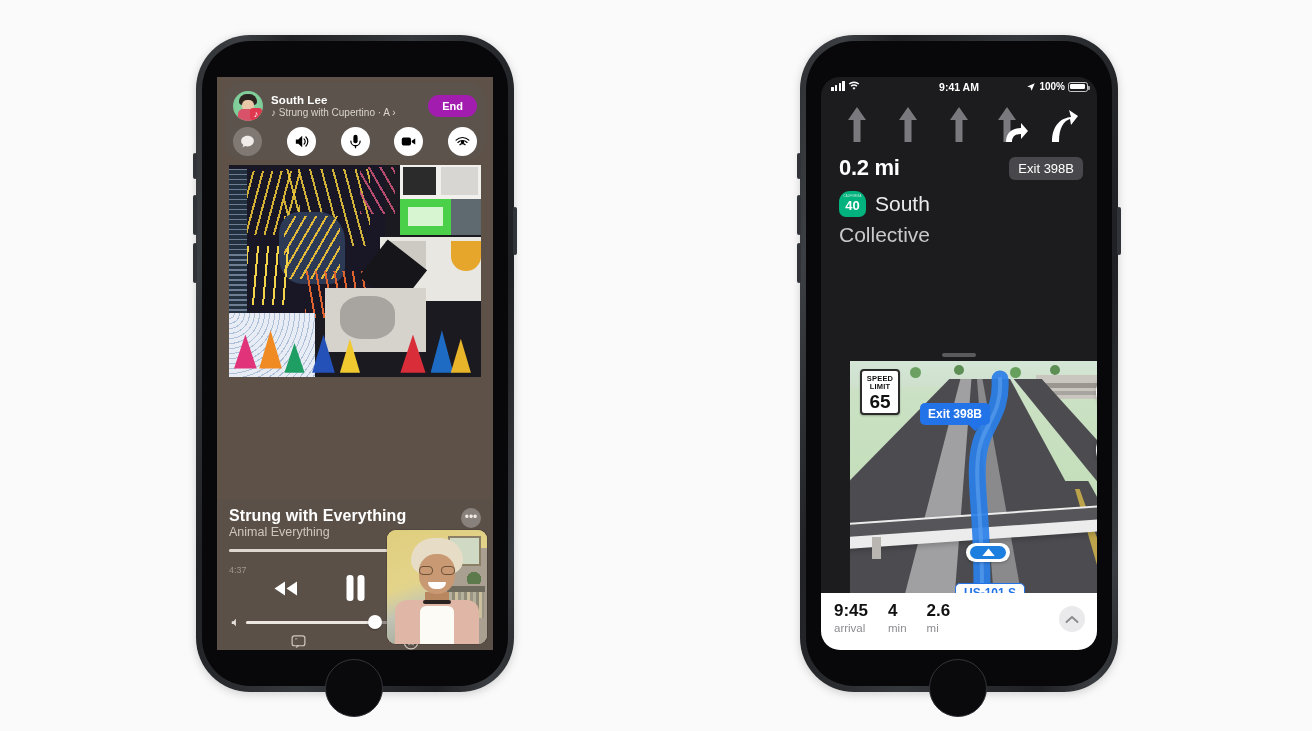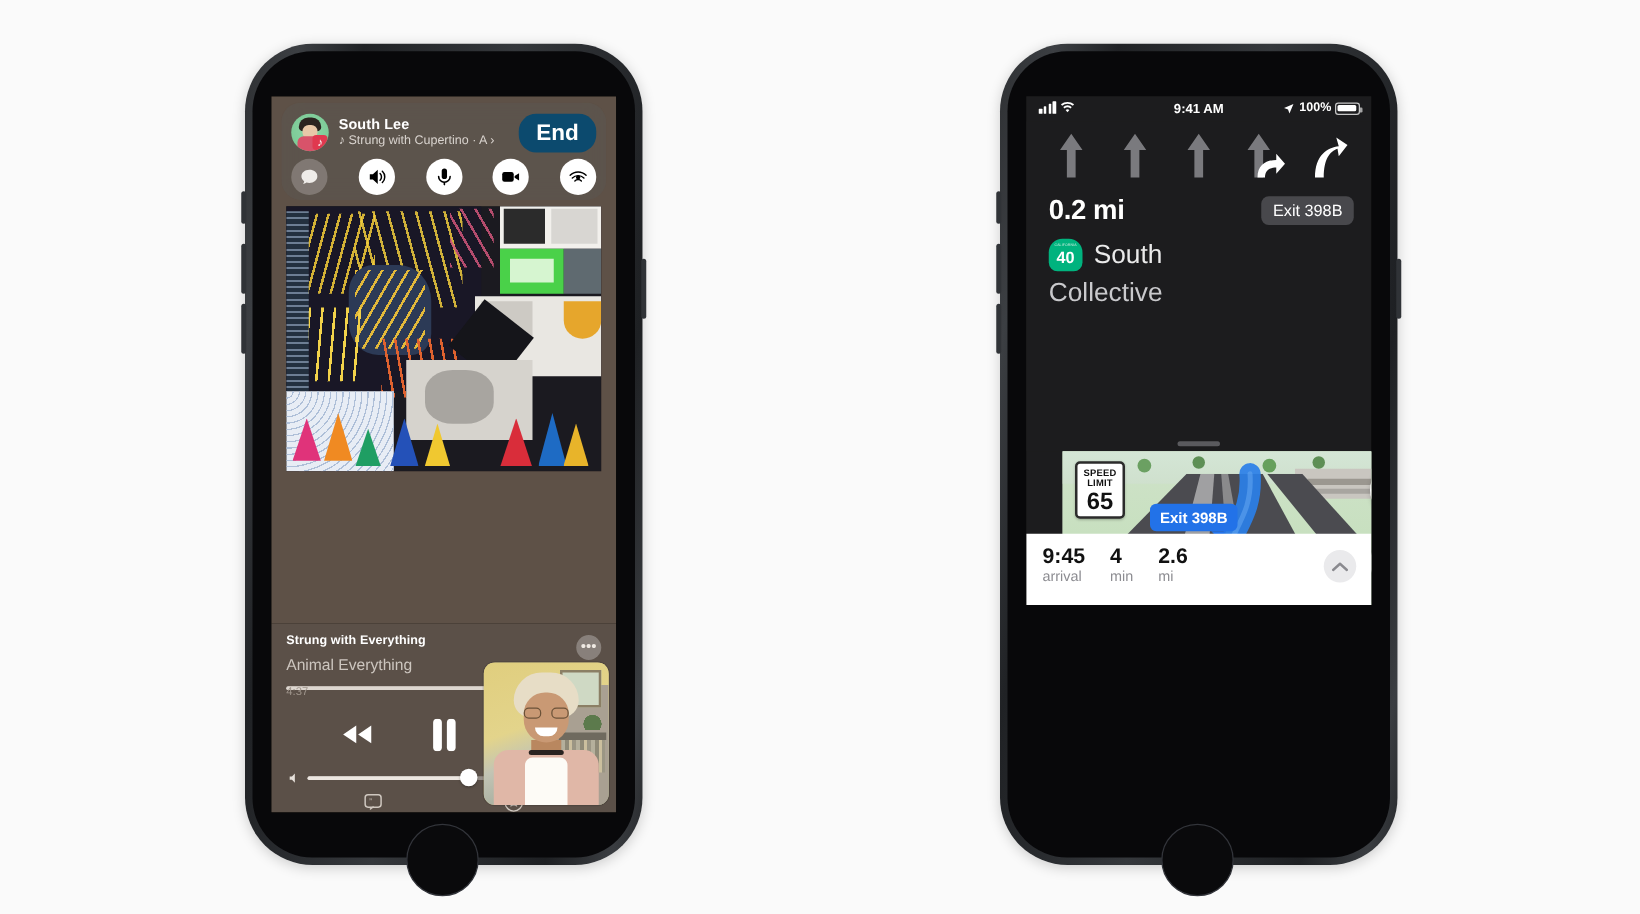--- a/index.html
+++ b/index.html
@@ -73,47 +73,47 @@
     flex:0 0 auto; position:relative; overflow:hidden;
   }
   .ft-avatar .hair { position:absolute; left:6px; top:3px; width:18px; height:11px; background:#2b2420; border-radius:9px 9px 4px 4px; }
   .ft-avatar .face { position:absolute; left:9px; top:9px; width:12px; height:11px; background:#e8c8a8; border-radius:5px; }
   .ft-avatar .body2 { position:absolute; left:5px; top:18px; width:20px; height:12px; background:#d8536a; border-radius:5px 5px 0 0; }
   .ft-avatar .note { position:absolute; right:1px; bottom:1px; width:12px; height:12px; background:#e0384f; border-radius:3px; color:#fff; font-size:9px; line-height:12px; text-align:center; }
   .ft-text { margin-left:8px; flex:1; min-width:0; }
   .ft-name { color:#fff; font-size:11.5px; font-weight:bold; letter-spacing:.1px; }
   .ft-sub { color:#d9d4cf; font-size:10px; white-space:nowrap; overflow:hidden; text-overflow:clip; margin-top:1px; }
   .ft-end {
-    background:#0c4a6e; color:#fff; font-size:18px; font-weight:bold;
+    background:#a21caf; color:#fff; font-size:11px; font-weight:bold;
     border-radius:14px; padding:5px 14px; border:none; cursor:pointer;
     flex:0 0 auto; font-family:inherit;
   }
   .ft-row2 { position:absolute; left:8px; top:44px; right:8px; height:30px; display:flex; justify-content:space-between; align-items:center; }
   .ft-ico {
     width:29px; height:29px; border-radius:50%; background:#fff;
     display:flex; align-items:center; justify-content:center; cursor:pointer;
   }
   .ft-ico.dim { background:rgba(255,255,255,.22); }
   .ft-ico svg { width:17px; height:17px; }
 
   
   .mp {
     position:absolute; left:0; bottom:0; width:100%; height:151px;
     background:#5b5048;
   }
-  .mp-title { position:absolute; left:12px; top:8px; color:#fff; font-size:10px; font-weight:bold; letter-spacing:.1px;}
+  .mp-title { position:absolute; left:12px; top:8px; color:#fff; font-size:16px; font-weight:bold; letter-spacing:.1px;}
   .mp-artist { position:absolute; left:12px; top:26px; color:#cdc6bf; font-size:12.5px; }
   .mp-more {
     position:absolute; right:12px; top:9px; width:20px; height:20px; border-radius:50%;
     background:rgba(255,255,255,.28); color:#efe9e3; font-size:12px; line-height:19px; text-align:center; cursor:pointer;
   }
   .mp-prog { position:absolute; left:12px; right:12px; top:50px; height:3px; background:rgba(255,255,255,.3); border-radius:2px; }
   .mp-prog-fill { position:absolute; left:0; top:0; height:100%; width:67%; background:#ded7d0; border-radius:2px; }
   .mp-knob { position:absolute; left:67%; top:-2.5px; width:8px; height:8px; border-radius:50%; background:#fff; margin-left:-4px; }
-  .mp-t1 { position:absolute; left:12px; top:49px; color:#9f958c; font-size:9px; }
+  .mp-t1 { position:absolute; left:12px; top:66px; color:#9f958c; font-size:9px; }
   .mp-t2 { position:absolute; right:12px; top:58px; color:#9f958c; font-size:9px; }
   .mp-controls { position:absolute; left:0; top:74px; width:100%; height:34px; display:flex; align-items:center; justify-content:center; gap:46px; }
   .mp-btn { cursor:pointer; }
   .mp-vol { position:absolute; left:12px; right:12px; top:116px; height:14px; display:flex; align-items:center; gap:6px; }
   .mp-vol-track { flex:1; height:3px; background:rgba(255,255,255,.35); border-radius:2px; position:relative; }
   .mp-vol-fill { position:absolute; left:0; top:0; height:100%; width:55%; background:#ece6e0; border-radius:2px; }
   .mp-vol-knob { position:absolute; left:55%; top:-5.5px; width:14px; height:14px; border-radius:50%; background:#fff; margin-left:-7px; box-shadow:0 1px 2px rgba(0,0,0,.3); }
   .mp-bottom { position:absolute; left:0; top:134px; width:100%; display:flex; justify-content:space-around; padding:0 26px; }
   .mp-bottom .bicon { cursor:pointer; }
 
@@ -134,21 +134,21 @@
   .pip-glass i { position:absolute; width:14px; height:9px; border:1.4px solid #6b5238; border-radius:4px; display:block; }
   .pip-glass i.l { left:0; } .pip-glass i.r { right:0; }
   .pip-smile { position:absolute; left:41px; top:52px; width:18px; height:7px; background:#fff; border-radius:0 0 9px 9px; }
   .pip-neck { position:absolute; left:38px; top:62px; width:24px; height:12px; background:#b9875f; }
   .pip-choker { position:absolute; left:36px; top:70px; width:28px; height:4px; background:#2a2320; border-radius:2px; }
   .pip-shirt { position:absolute; left:33px; top:76px; width:34px; height:38px; background:#fdfbf6; border-radius:6px 6px 0 0; }
   .pip-jacket { position:absolute; left:8px; top:70px; width:84px; height:44px; background:#e0b7a7; border-radius:12px 12px 0 0; }
 
   
   #phone2 { left: 800px; top: 35px; width: 318px; height: 657px; }
-  #phone2 .screen { left: 21px; top: 42px; width: 276px; height: 407px; background:#1c1c1e; }
+  #phone2 .screen { left: 21px; top: 42px; width: 276px; height: 573px; background:#1c1c1e;border-radius:19px; }
 
   .statusbar { position:absolute; left:0; top:0; width:100%; height:20px; color:#fff; font-size:10px; }
   .sb-left { position:absolute; left:10px; top:4px; display:flex; align-items:flex-end; gap:3px; }
   .sb-bars { display:flex; align-items:flex-end; gap:1.3px; }
   .sb-bars i { width:2.5px; background:#fff; border-radius:.5px; display:block; }
   .sb-time { position:absolute; left:0; right:0; top:4px; text-align:center; font-weight:bold; font-size:10.5px; }
   .sb-right { position:absolute; right:9px; top:4px; display:flex; align-items:center; gap:3px; font-size:10px; font-weight:600;}
   .battery { width:20px; height:10px; border:1.2px solid rgba(255,255,255,.75); border-radius:2.6px; position:relative; }
   .battery::after { content:''; position:absolute; right:-3px; top:3px; width:1.6px; height:4px; background:rgba(255,255,255,.6); border-radius:0 1px 1px 0; }
   .battery i { position:absolute; left:1.2px; top:1.2px; bottom:1.2px; width:15px; background:#fff; border-radius:1.2px; display:block; }

